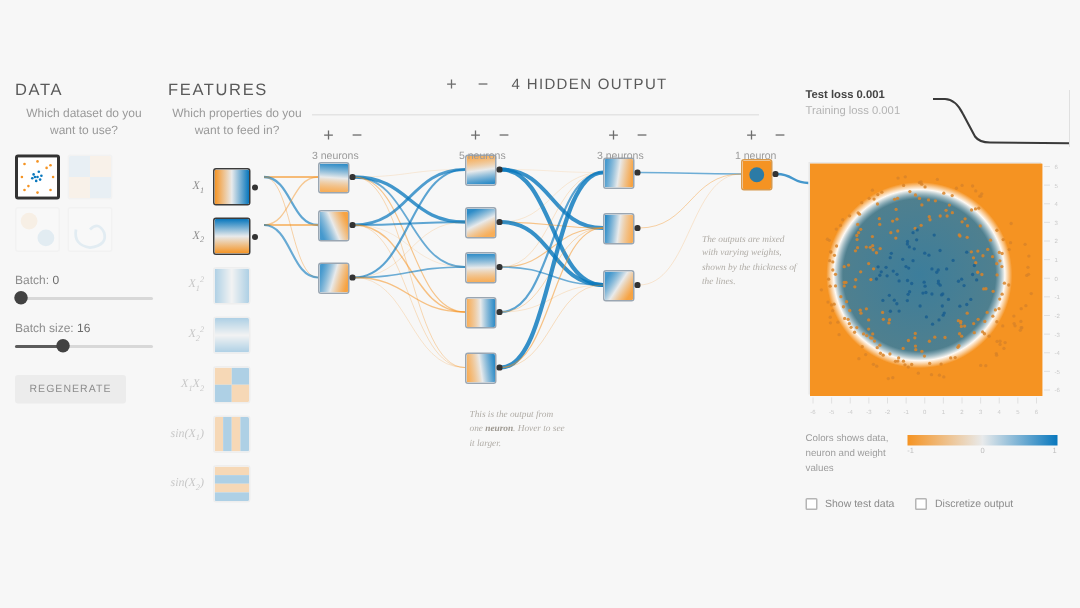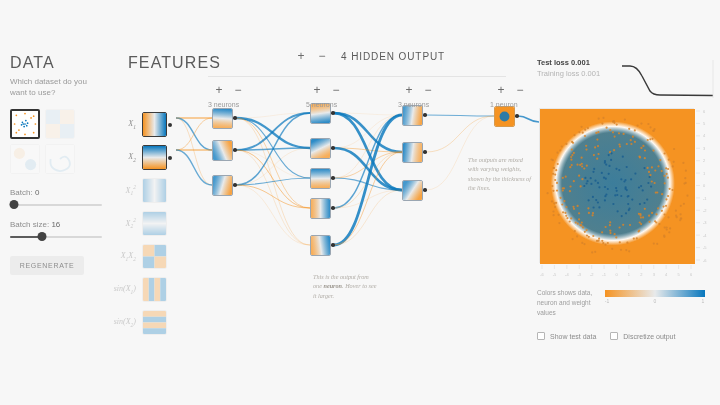--- a/index.html
+++ b/index.html
@@ -4,23 +4,23 @@
 <style>
   * { box-sizing: border-box; margin:0; padding:0; }
   html,body { width:720px; height:405px; overflow:hidden; }
   body {
     background:#f7f7f7;
     font-family:"Liberation Sans", sans-serif;
     color:#555;
     position:relative;
   }
   .col-title {
-    font-size:16px; letter-spacing:1.1px; color:#5a5a5a; font-weight:400;
-  }
-  .col-sub { font-size:8px; color:#9a9a9a; line-height:1.35; margin-top:5px; }
+    font-size:11px; letter-spacing:1.1px; color:#5a5a5a; font-weight:400;
+  }
+  .col-sub { font-size:8px; color:#9a9a9a; line-height:1.35; margin-top:5px;text-align:center; }
 
   
   #data-panel { position:absolute; left:10px; top:54px; width:92px; }
   #dataset-grid { display:grid; grid-template-columns:repeat(2,30px); gap:5px; margin-top:10px; }
   .ds-thumb {
     width:30px; height:30px; border-radius:2px; position:relative; overflow:hidden;
     background:#fff; border:1px solid #e2e2e2; cursor:pointer;
   }
   .ds-thumb.sel { border:2px solid #333; }
   .ds-thumb.faded { opacity:.22; }
@@ -38,21 +38,21 @@
     background:#424242; transform:translateX(-50%);
   }
   #regen-btn {
     margin-top:18px; width:74px; height:19px; border-radius:2px;
     background:#ececec; color:#8d8d8d; font-size:7px; letter-spacing:.7px;
     display:flex; align-items:center; justify-content:center; cursor:pointer;
     border:none;
   }
 
   
-  #features-panel { position:absolute; left:128px; top:54px; width:92px; }
+  #features-panel { position:absolute; left:112px; top:54px; width:92px; }
   #feature-list { position:absolute; left:112px; top:110px; width:95px; }
   .feat-row {
     display:flex; align-items:center; height:29px; margin-bottom:4px;
   }
   .feat-label {
     width:30px; text-align:right; padding-right:6px;
     font-size:8px; color:#8f8f8f; font-family:"Liberation Serif", serif; font-style:italic;
   }
   .feat-label sub { font-size:5.5px; }
   .feat-label sup { font-size:5.5px; }
@@ -222,20 +222,21 @@
       <div class="fill" style="width:35%"></div>
       <div class="knob" style="left:35%"></div>
     </div>
   </div>
 
   <button id="regen-btn">REGENERATE</button>
 </div>
 
 <div id="features-panel">
   <div class="col-title">FEATURES</div>
+  <div class="col-sub">Which properties do you want to feed in?</div>
 </div>
 <div id="feature-list">
     <div class="feat-row">
       <div class="feat-label">X<sub>1</sub></div>
       <div class="feat-box active">
         <svg viewBox="0 0 24 24">
           <defs>
             <linearGradient id="gx1" x1="0" y1="0" x2="1" y2="0">
               <stop offset="0" stop-color="#f59322"></stop>
               <stop offset=".5" stop-color="#e8eaeb"></stop>

